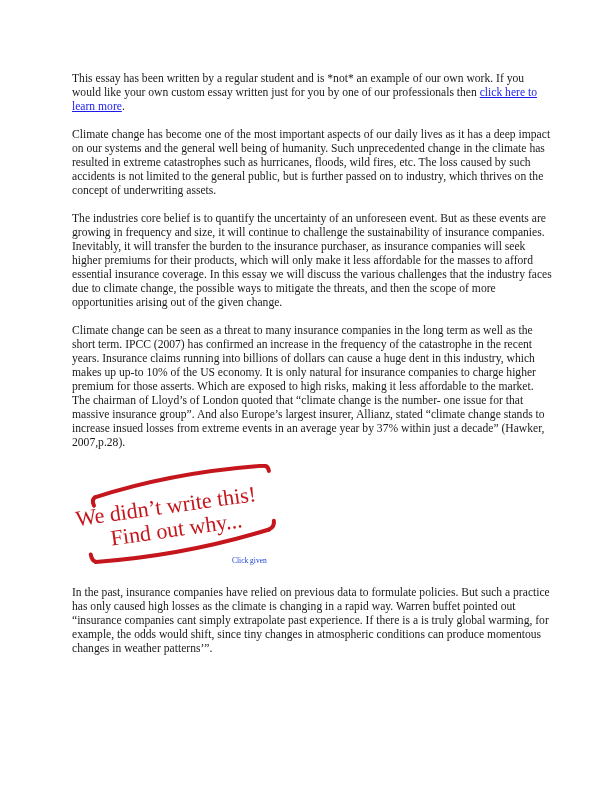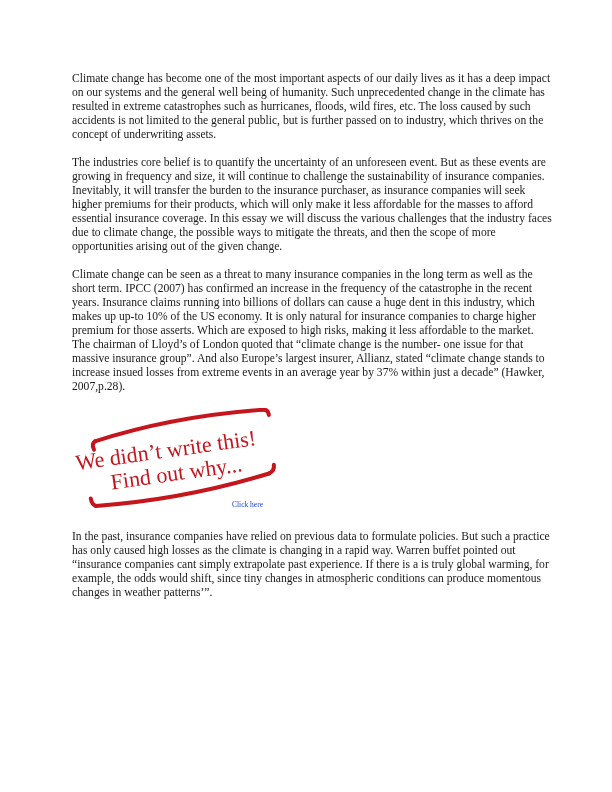--- a/index.html
+++ b/index.html
@@ -13,35 +13,36 @@
     .stamp-wrap { position: relative; height: 110px; margin: 6px 0 12px 0; }
     .stamp { position: absolute; left: -4px; top: 0; width: 220px; height: 100px; }
     .click-here { position: absolute; left: 160px; top: 92px; font-size: 7.5px;
       color: #1a3fd6; text-decoration: none; font-family: "Liberation Serif", serif; }
   </style>
 </head>
 <body>
 
 <div class="page">
 
+  <p><span>This essay has been written by a regular student and is *not* an example of our own work. If you would like your own custom essay written just for you by one of our professionals then </span><a href="#">click here to learn more</a><span>.</span></p>
 
   <p>Climate change has become one of the most important aspects of our daily lives as it has a deep impact on our systems and the general well being of humanity. Such unprecedented change in the climate has resulted in extreme catastrophes such as hurricanes, floods, wild fires, etc. The loss caused by such accidents is not limited to the general public, but is further passed on to industry, which thrives on the concept of underwriting assets.</p>
   <p>The industries core belief is to quantify the uncertainty of an unforeseen event. But as these events are growing in frequency and size, it will continue to challenge the sustainability of insurance companies. Inevitably, it will transfer the burden to the insurance purchaser, as insurance companies will seek higher premiums for their products, which will only make it less affordable for the masses to afford essential insurance coverage. In this essay we will discuss the various challenges that the industry faces due to climate change, the possible ways to mitigate the threats, and then the scope of more opportunities arising out of the given change.</p>
   <p>Climate change can be seen as a threat to many insurance companies in the long term as well as the short term. IPCC (2007) has confirmed an increase in the frequency of the catastrophe in the recent years. Insurance claims running into billions of dollars can cause a huge dent in this industry, which makes up up-to 10% of the US economy. It is only natural for insurance companies to charge higher premium for those asserts. Which are exposed to high risks, making it less affordable to the market. The chairman of Lloyd’s of London quoted that “climate change is the number- one issue for that massive insurance group”. And also Europe’s largest insurer, Allianz, stated “climate change stands to increase insued losses from extreme events in an average year by 37% within just a decade” (Hawker, 2007,p.28).</p>
 
   <div class="stamp-wrap">
     <svg class="stamp" viewBox="0 0 220 100">
       <g transform="rotate(-8 110 50)">
         <path d="M30 22 Q 110 8 200 14" stroke="#c4161c" stroke-width="4" fill="none" stroke-linecap="round"></path>
         <path d="M30 22 Q 26 24 28 30" stroke="#c4161c" stroke-width="4" fill="none" stroke-linecap="round"></path>
         <path d="M200 14 Q 206 14 206 20" stroke="#c4161c" stroke-width="4" fill="none" stroke-linecap="round"></path>
         <path d="M22 86 Q 110 92 198 78" stroke="#c4161c" stroke-width="4" fill="none" stroke-linecap="round"></path>
         <path d="M22 86 Q 18 84 18 78" stroke="#c4161c" stroke-width="4" fill="none" stroke-linecap="round"></path>
         <path d="M198 78 Q 204 76 204 70" stroke="#c4161c" stroke-width="4" fill="none" stroke-linecap="round"></path>
         <text x="8" y="48" font-family="Liberation Serif, serif" font-size="22" fill="#c4161c">We didn’t write this!</text>
         <text x="40" y="72" font-family="Liberation Serif, serif" font-size="22" fill="#c4161c">Find out why...</text>
       </g>
     </svg>
-    <a href="#" class="click-here">Click here</a>
+    <a href="#" class="click-here">Click given</a>
   </div>
 
   <p>In the past, insurance companies have relied on previous data to formulate policies. But such a practice has only caused high losses as the climate is changing in a rapid way. Warren buffet pointed out “insurance companies cant simply extrapolate past experience. If there is a is truly global warming, for example, the odds would shift, since tiny changes in atmospheric conditions can produce momentous changes in weather patterns’”.</p>
 </div>
 
 </body></html>

